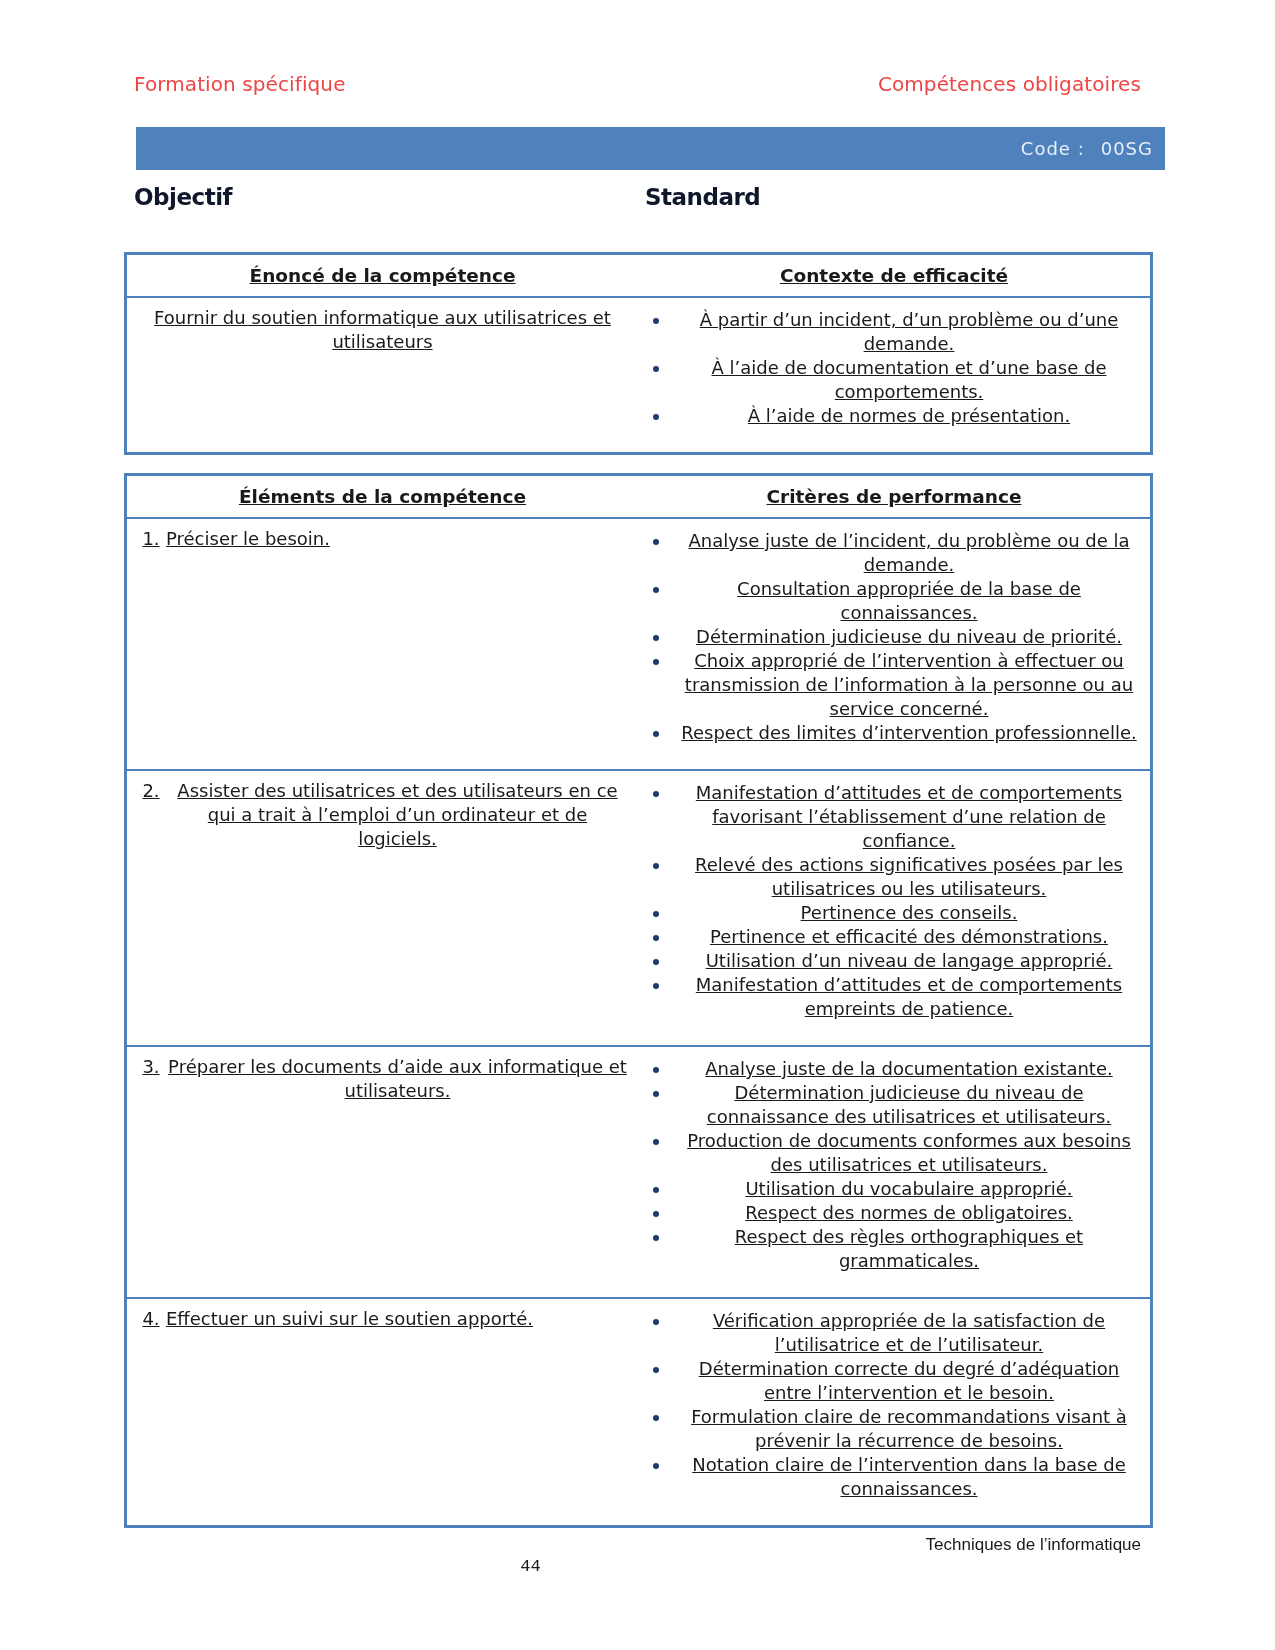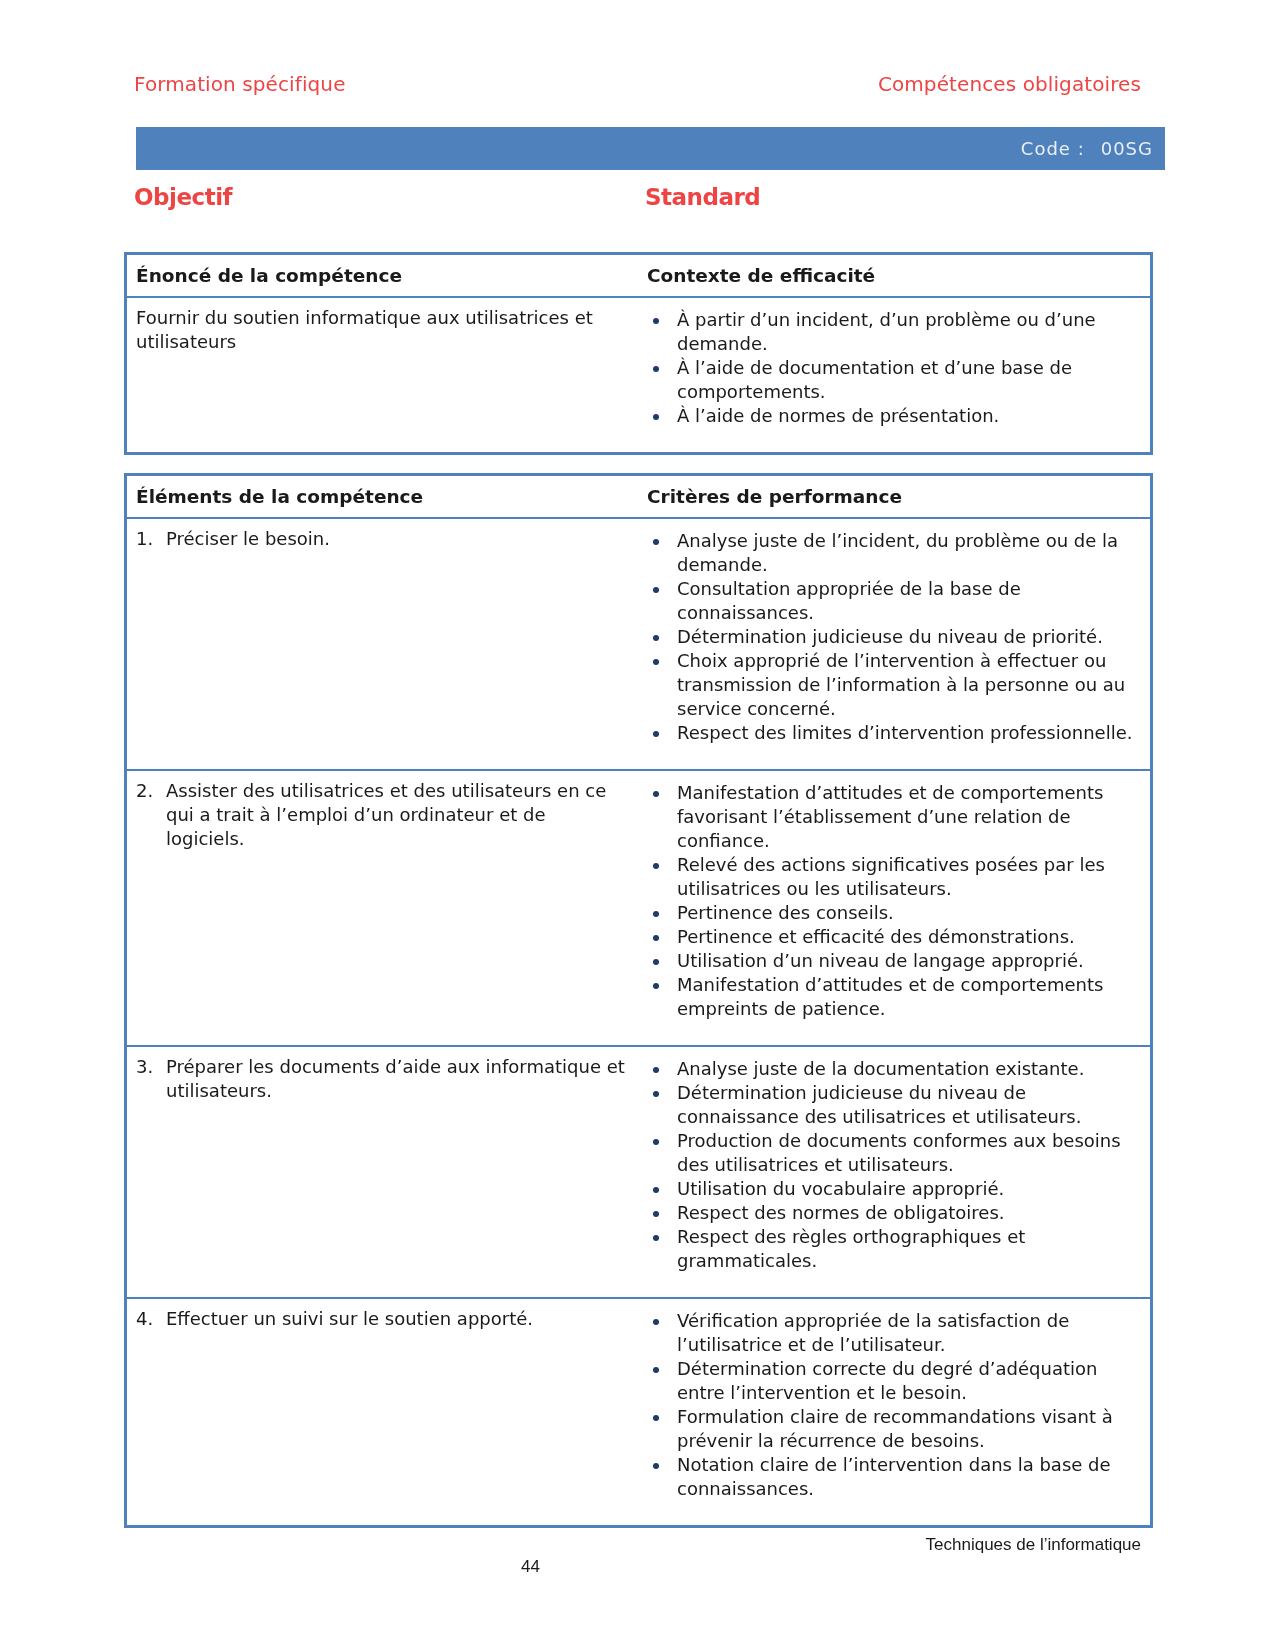--- a/index.html
+++ b/index.html
@@ -13,34 +13,35 @@
   .hdr-left { left: 134px; }
   .hdr-right { right: 134px; }
   .code-bar {
     position: absolute; left: 124px; top: 127px; width: 1029px; height: 43px;
     background: #4f81bd; color: #e9eff8; font-size: 18px;
     display: flex; align-items: center; justify-content: flex-end;
     box-sizing: border-box; padding-right: 12px; letter-spacing: 1px; margin-left: 12px;
   }
   .code-bar .code-label { margin-right: 16px; }
   .section-head {
-    position: absolute; top: 184px; font-size: 23px; font-weight: bold; color: #ef4444;
+    position: absolute; top: 184px; font-size: 23px; font-weight: bold; color: #0f172a;
     letter-spacing: -0.5px;
   }
   .sh-objectif { left: 134px; }
   .sh-standard { left: 645px; }
 
   table.comp {
     position: absolute; left: 124px; width: 1029px;
     border-collapse: collapse; border: 3px solid #4f81bd;
     font-size: 18px; line-height: 24px;
   }
   table.comp td, table.comp th {
-    vertical-align: top; text-align: left; padding: 8px 9px 24px 9px;
+    vertical-align: top; text-align: center; padding: 8px 9px 24px 9px;
     border-bottom: 2px solid #4f81bd;
+    text-decoration: underline;
   }
   table.comp th { font-weight: bold; font-size: 18.5px; padding-top: 9px; padding-bottom: 8px; }
   table.comp tr:last-child td { border-bottom: none; }
   .col-left { width: 493px; }
   .t1 { top: 252px; }
   .t2 { top: 473px; }
 
   ul.bullets { list-style: none; margin: 2px 0 0 0; padding: 0; }
   ul.bullets li { position: relative; padding-left: 30px; }
   ul.bullets li::before {
@@ -50,21 +51,21 @@
   .elem { display: flex; }
   .elem .num { width: 30px; flex: none; }
 
   .footer-title {
     position: absolute; right: 134px; top: 1535px; font-size: 17px;
     font-family: "Liberation Sans", sans-serif;
     margin-left: 15px;
   }
   .page-num {
     position: absolute; left: 0; width: 1061px; text-align: center; top: 1557px; font-size: 17px;
-    font-family: Liberation Sans, sans-serif;
+    font-family: Liberation Mono, monospace;
   }
 </style>
 </head>
 <body>
 
 <div class="hdr-left">Formation spécifique</div>
 <div class="hdr-right">Compétences obligatoires</div>
 
 <div class="code-bar">
   <span class="code-label">Code :</span>

